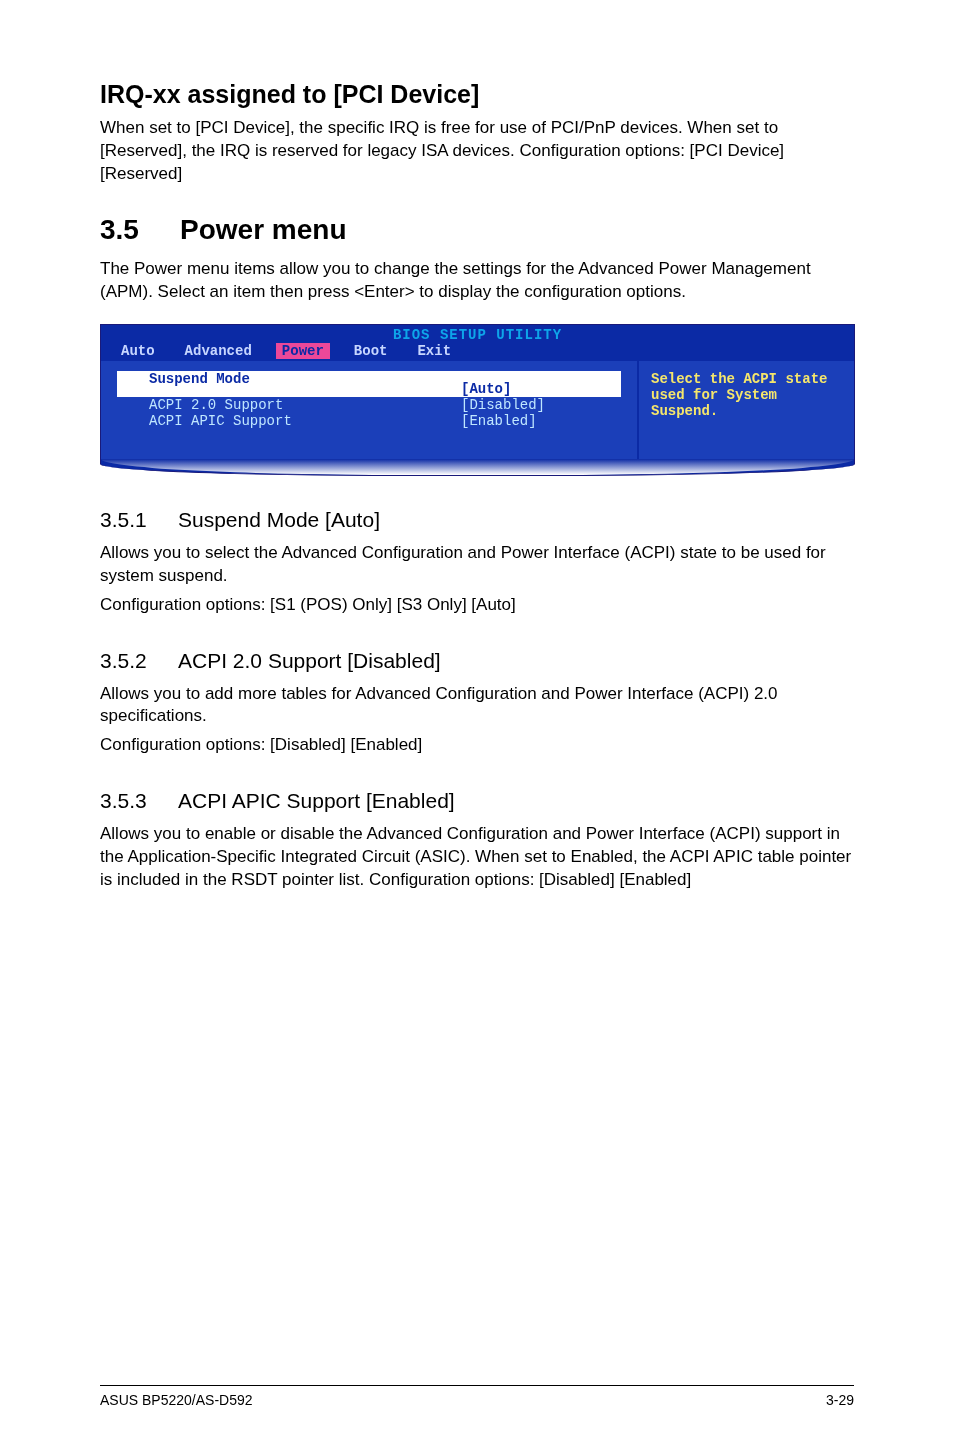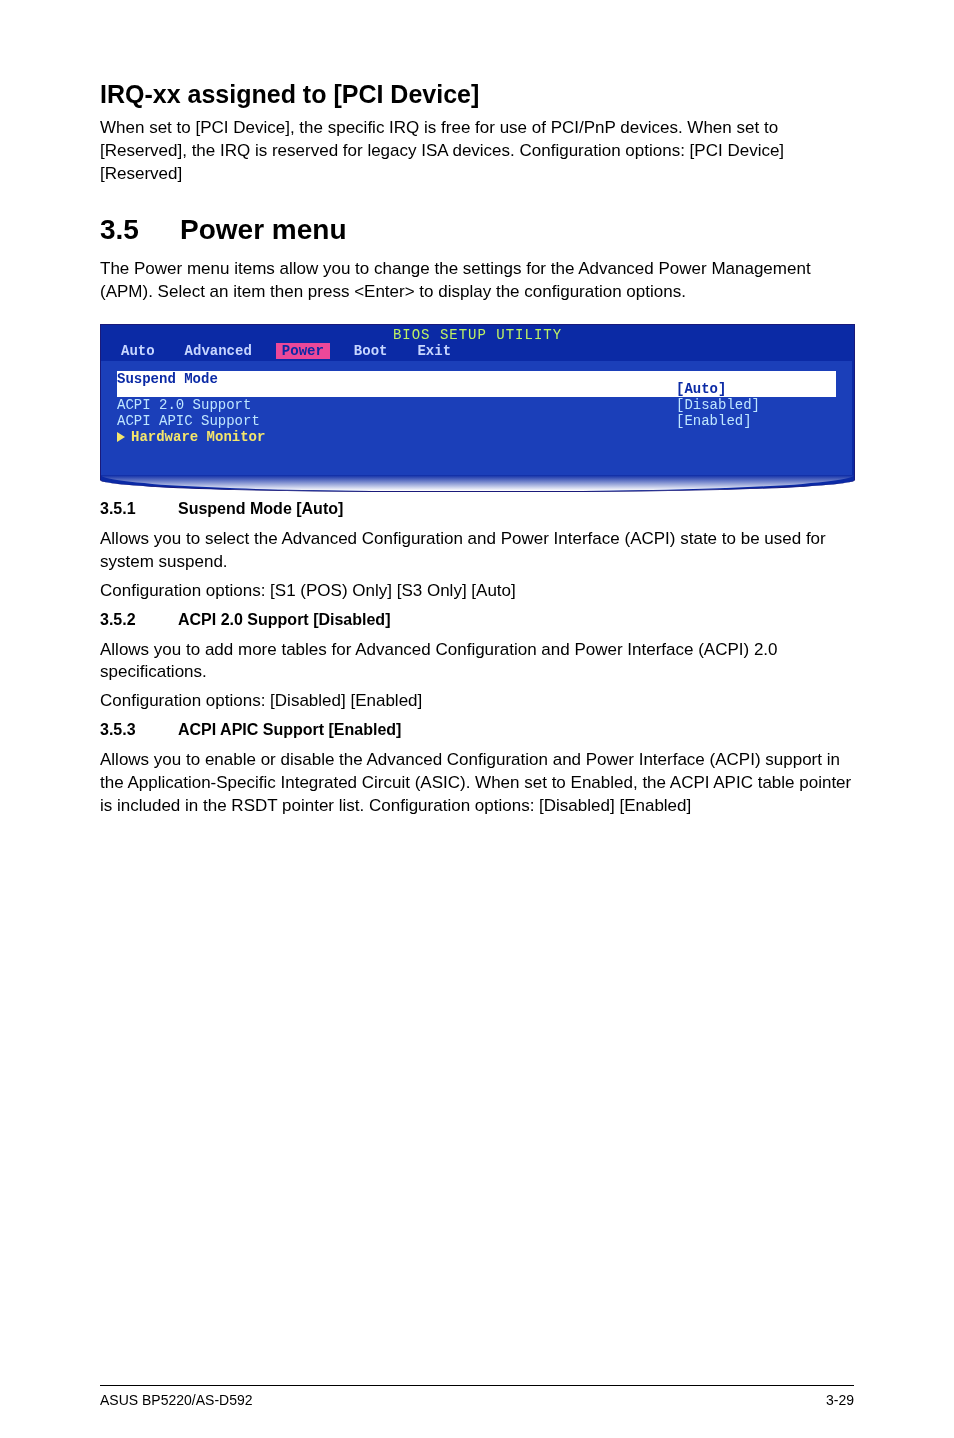--- a/index.html
+++ b/index.html
@@ -24,42 +24,42 @@
   }
   .sec-h1 {
     font-family: Verdana, Geneva, sans-serif;
     font-weight: bold;
     font-size: 28px;
     margin-top: 28px;
     margin-bottom: 12px;
   }
   .sec-h1 .num { display: inline-block; width: 80px; }
   .sub-h {
-    font-weight: bold;
-    font-size: 16px;
-    margin-top: 8px;
+    font-weight: normal;
+    font-size: 21px;
+    margin-top: 32px;
     margin-bottom: 10px;
   }
   .sub-h .num { display: inline-block; width: 78px; }
   
   .bios {
     margin-top: 20px;
     width: 755px;
     border-radius: 0 0 40% 40% / 0 0 12px 12px;
     overflow: hidden;
     font-family: "Courier New", monospace;
     font-size: 14px;
     border: 1px solid #1a1a7a;
     background: #0b2aa5;
   }
   .bios-title {
     background: #0b2aa5;
-    color: #bef264;
+    color: #0ea5e9;
     text-align: center;
-    font-weight: normal;
+    font-weight: bold;
     letter-spacing: 1px;
     padding: 2px 0 0 0;
   }
   .bios-tabs {
     display: flex;
     background: #0b2aa5;
     padding: 0 14px 2px 14px;
     gap: 18px;
   }
   .bios-tab {
@@ -82,21 +82,21 @@
     padding: 10px 16px 30px 16px;
     border-right: 2px solid #0b2aa5;
   }
   .bios-right {
     width: 215px;
     background: #1b3fb9;
     color: #f5e66b;
     padding: 10px 12px 30px 12px;
     font-weight: bold;
   }
-  .bios-row { display: flex; }
+  .bios-row { display: flex; padding-left: 32px; }
   .bios-row.sel { background: #ffffff; color: #0b2aa5; font-weight: bold; }
   .bios-row.sel .bv { color: #0b2aa5; }
   .bl { flex: 1; }
   .bv { color: #bfe6ff; text-align: left; width: 160px;}
   .sel .bv { color: #0b2aa5; margin-top: 10px; }
   .bios-sub {
     margin-top: 12px;
     color: #f5e66b;
     font-weight: bold;
   }
@@ -154,24 +154,22 @@
         <span class="bv">[Auto]</span>
       </div>
       <div class="bios-row">
         <span class="bl">ACPI 2.0 Support</span>
         <span class="bv">[Disabled]</span>
       </div>
       <div class="bios-row">
         <span class="bl">ACPI APIC Support</span>
         <span class="bv">[Enabled]</span>
       </div>
-      <div class="bios-sub" style="margin-top:0">
-        <span class="arrow"></span><span>Hardware Monitor</span>
-      </div>
     </div>
+    <div class="bios-right">Select the ACPI state used for System Suspend.</div>
   </div>
   <div class="bios-bottom-curve"></div>
 </div>
 
 <div class="sub-h">
   <span class="num">3.5.1</span><span>Suspend Mode [Auto]</span>
 </div>
 <div class="para">Allows you to select the Advanced Configuration and Power Interface (ACPI) state to be used for system suspend.</div>
 <div class="para">Configuration options: [S1 (POS) Only] [S3 Only] [Auto]</div>
 

